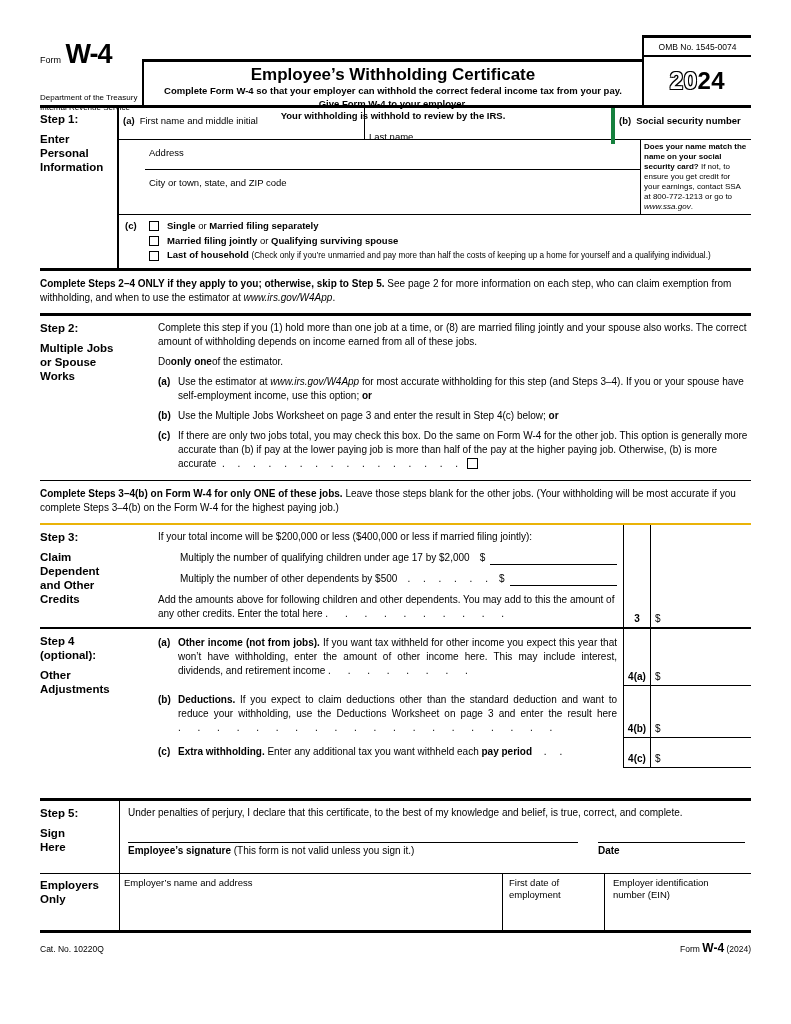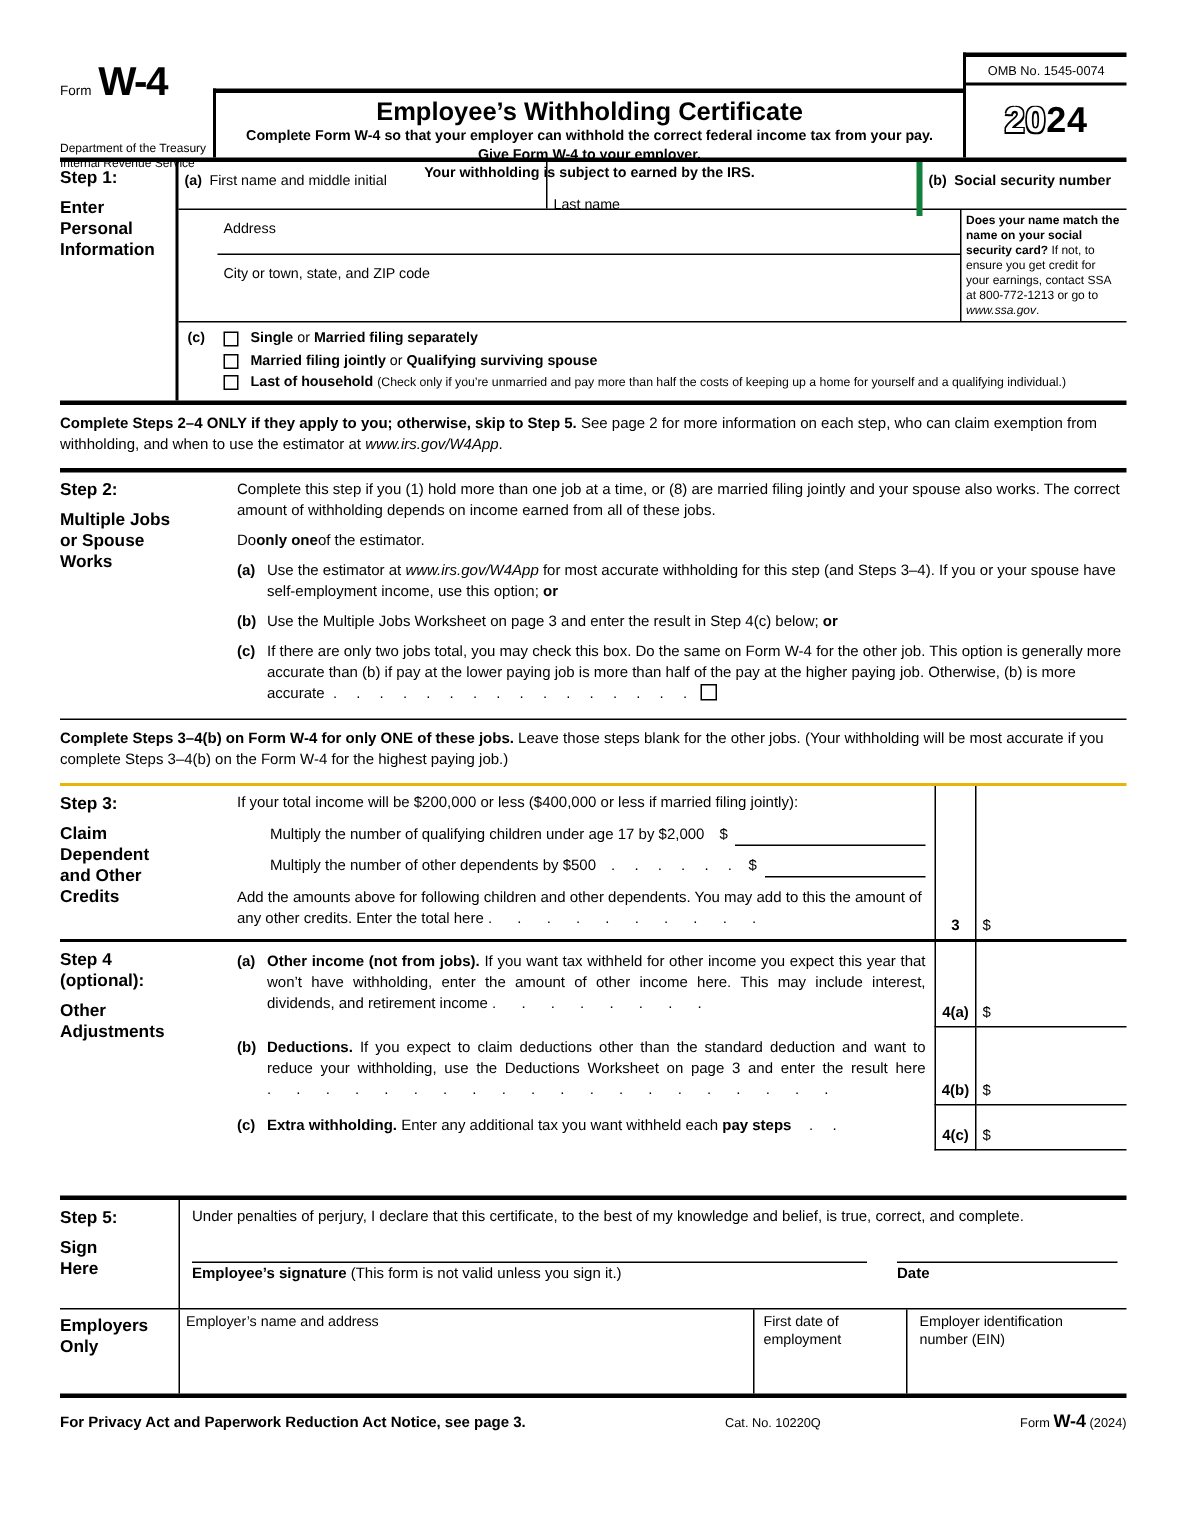--- a/index.html
+++ b/index.html
@@ -118,21 +118,21 @@
       </div>
       <div class="agency">
         <div>Department of the Treasury</div>
         <div>Internal Revenue Service</div>
       </div>
     </div>
     <div class="h-mid">
       <div class="title">Employee’s Withholding Certificate</div>
       <div class="subtitle">Complete Form W-4 so that your employer can withhold the correct federal income tax from your pay.</div>
       <div class="subtitle">Give Form W-4 to your employer.</div>
-      <div class="subtitle">Your withholding is subject to earned by the IRS.</div>
+      <div class="subtitle">Your withholding is withhold to review by the IRS.</div>
     </div>
     <div class="h-right">
       <div class="omb">OMB No. 1545-0074</div>
       <div class="year">
         <span class="year-outline">20</span>
           <span>24</span>
       </div>
     </div>
   </div>
 
@@ -286,21 +286,21 @@
         <div class="s4-num">
             <span>4(b)</span>
           </div>
         <div class="s4-dol">
             <span>$</span>
           </div>
       </div>
       <div class="s4-row rc">
         <div class="s4-text body-text">
           <span class="item-prefix">(c)</span>
-          <span class="s4-body"><b>Extra withholding.</b><span> Enter any additional tax you want withheld each </span><b>pay steps</b><span class="dots"> . .</span></span>
+          <span class="s4-body"><b>Extra withholding.</b><span> Enter any additional tax you want withheld each </span><b>pay period</b><span class="dots"> . .</span></span>
         </div>
         <div class="s4-num">
             <span>4(c)</span>
           </div>
         <div class="s4-dol">
             <span>$</span>
           </div>
       </div>
     </div>
   </div>
@@ -338,18 +338,17 @@
     </div>
     <div class="emp-date">
       <span>First date of employment</span>
     </div>
     <div class="emp-ein">
       <span>Employer identification number (EIN)</span>
     </div>
   </div>
 
   <div class="footer">
-    <b>For Privacy Act and Paperwork Reduction Act Notice, see page 3.</b>
     <span class="footer-cat">Cat. No. 10220Q</span>
     <span class="footer-form"><span>Form </span><span class="footer-w4">W-4</span><span> (2024)</span></span>
   </div>
 
 </div>
 
 </body></html>

